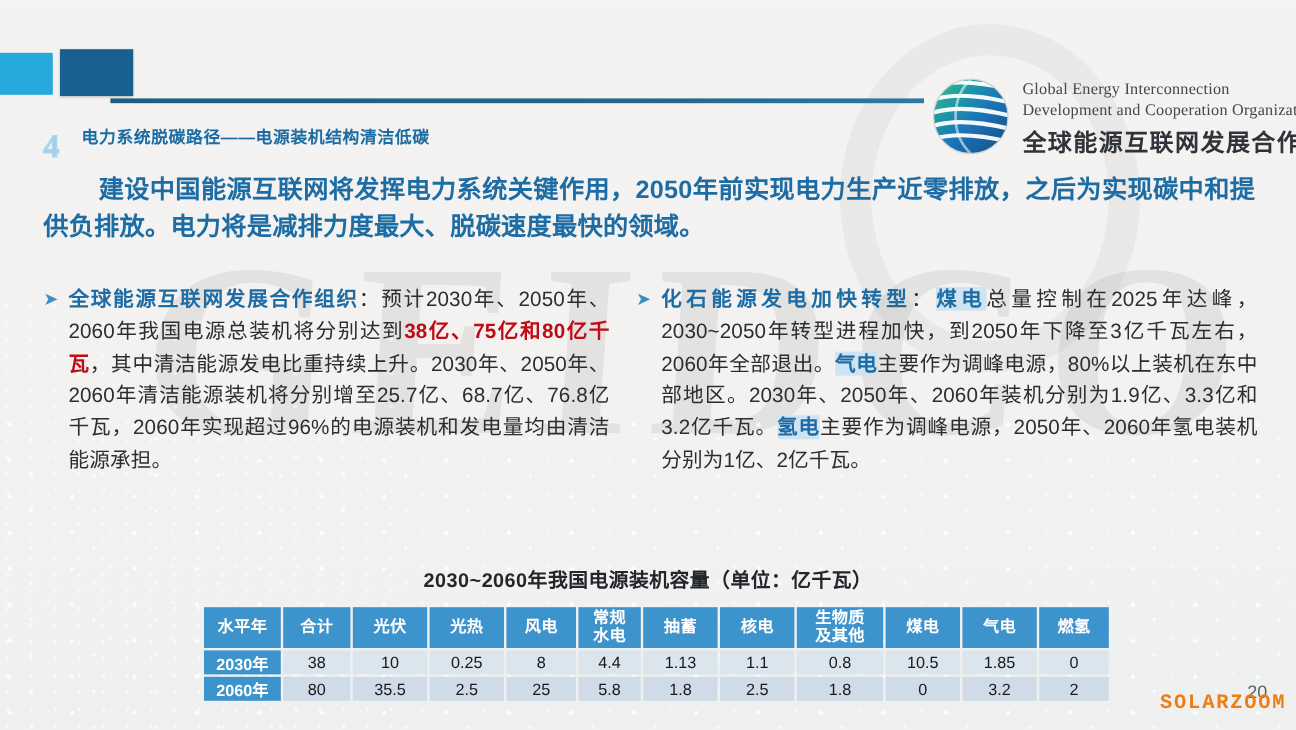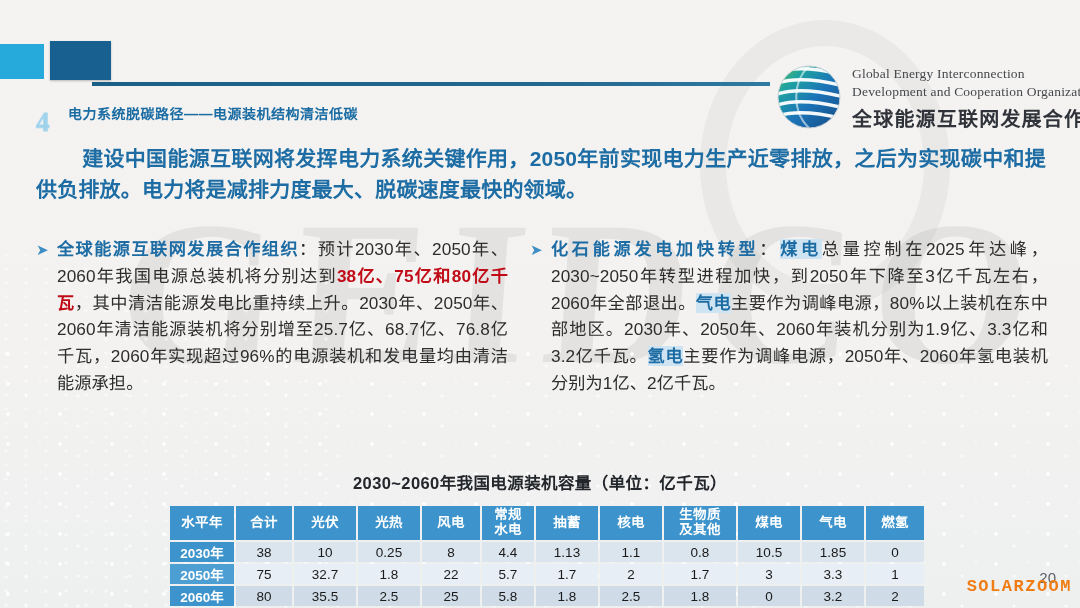--- a/index.html
+++ b/index.html
@@ -266,34 +266,20 @@
           <td>0.25</td>
           <td>8</td>
           <td>4.4</td>
           <td>1.13</td>
           <td>1.1</td>
           <td>0.8</td>
           <td>10.5</td>
           <td>1.85</td>
           <td>0</td>
         </tr>
-        <tr class="r2">
-          <td class="yr">2050年</td>
-          <td>75</td>
-          <td>32.7</td>
-          <td>1.8</td>
-          <td>22</td>
-          <td>5.7</td>
-          <td>1.7</td>
-          <td>2</td>
-          <td>1.7</td>
-          <td>3</td>
-          <td>3.3</td>
-          <td>1</td>
-        </tr>
         <tr class="r3">
           <td class="yr">2060年</td>
           <td>80</td>
           <td>35.5</td>
           <td>2.5</td>
           <td>25</td>
           <td>5.8</td>
           <td>1.8</td>
           <td>2.5</td>
           <td>1.8</td>

